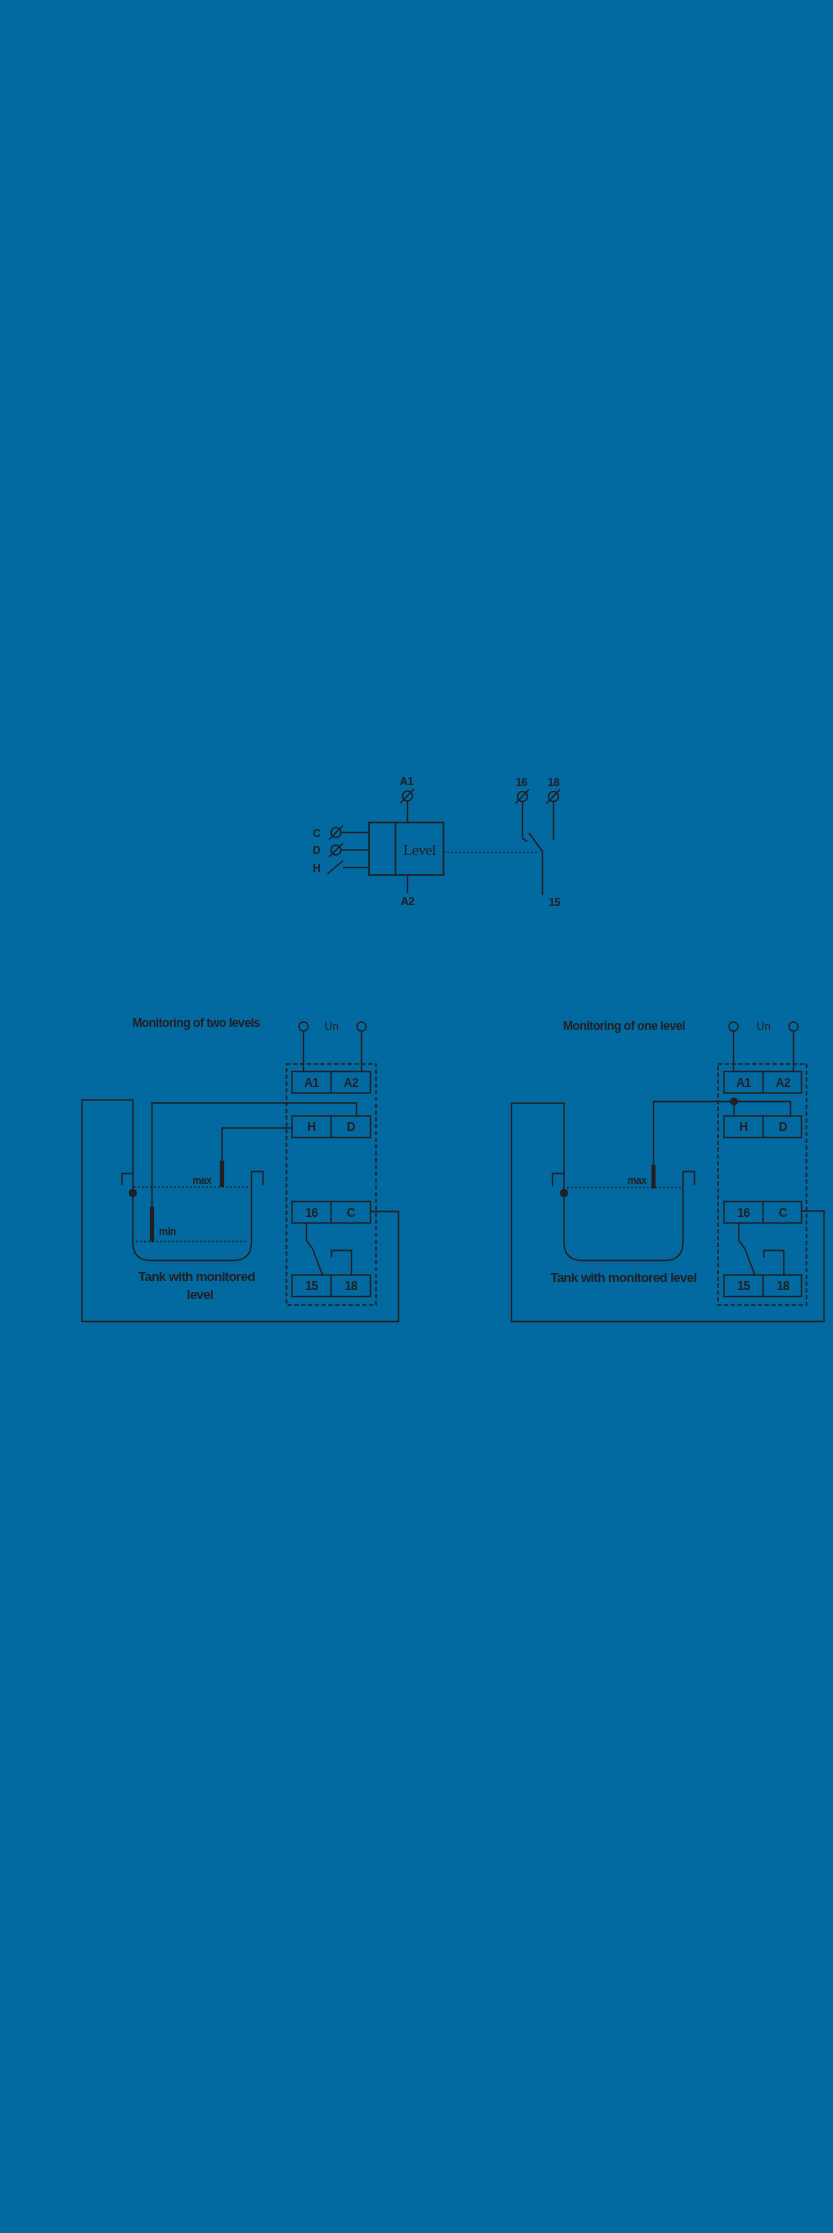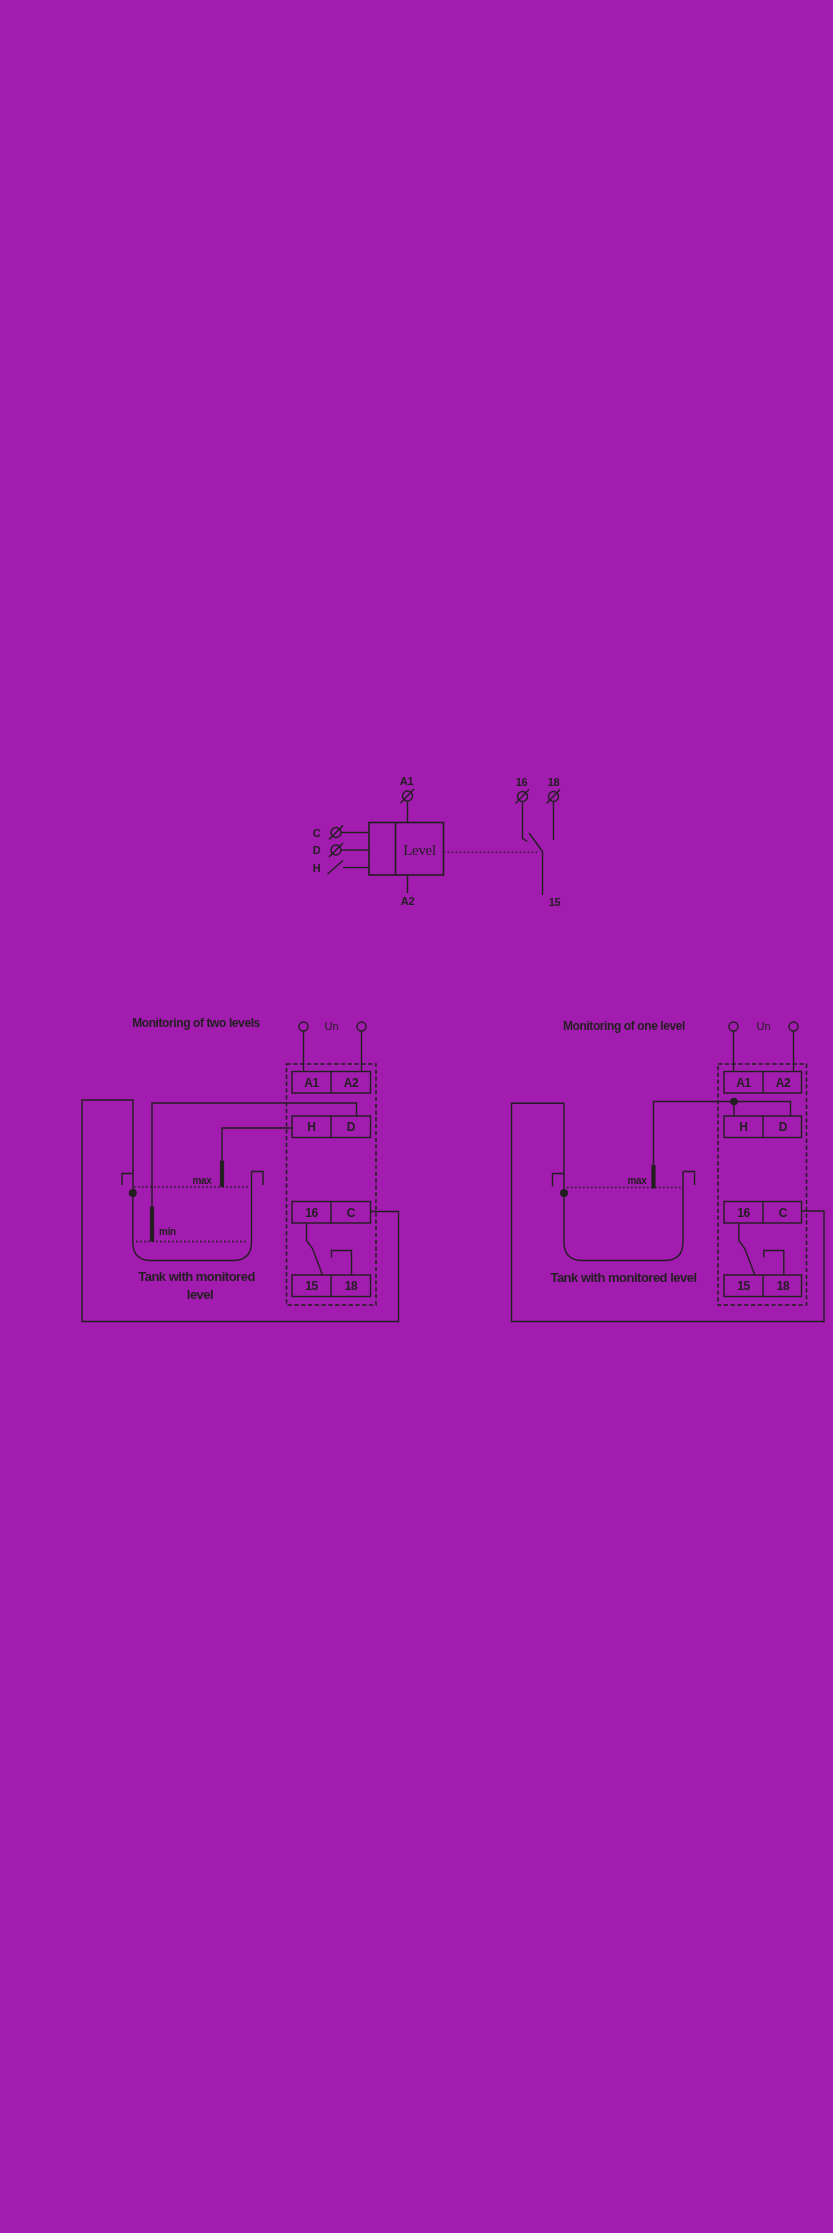--- a/index.html
+++ b/index.html
@@ -1,19 +1,19 @@
 <!DOCTYPE html>
 <html><head>
 <meta charset="utf-8">
 <style>
   html,body { margin:0; padding:0; background:#ffffff; }
   .canvas {
     position:relative;
     width:833px; height:2233px;
-    background:#a21caf;
+    background:#0369a1;
     font-family:"Liberation Sans", sans-serif;
     overflow:hidden;
   }
   svg { display:block; }
   .ink { stroke:#231f20; fill:none; stroke-width:1.4; stroke-linecap:butt; stroke-linejoin:miter; }
   .thick { stroke-width:1.6; }
   .probe { stroke-width:4.2; }
   .dotline { stroke-width:1.3; stroke-dasharray:1.6 2.4; }
   .dashbox { stroke-width:1.5; stroke-dasharray:4.2 2.6; }
   .dot { fill:#231f20; stroke:none; }

